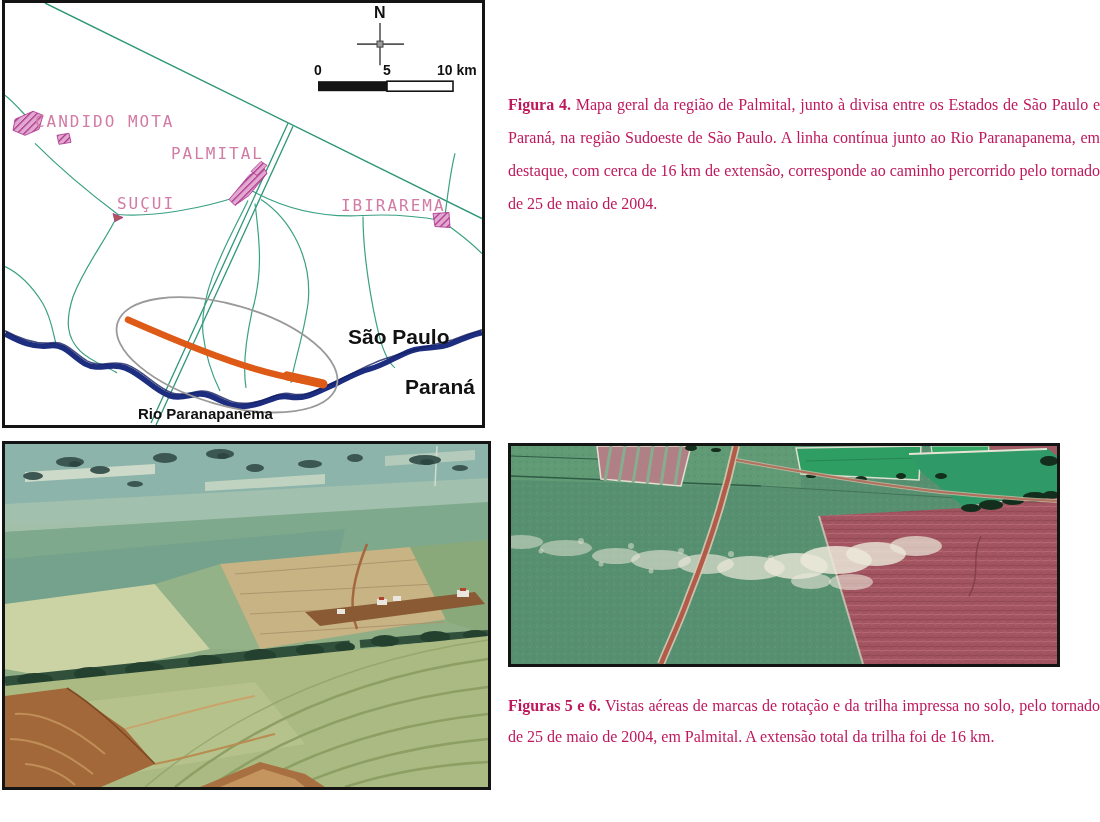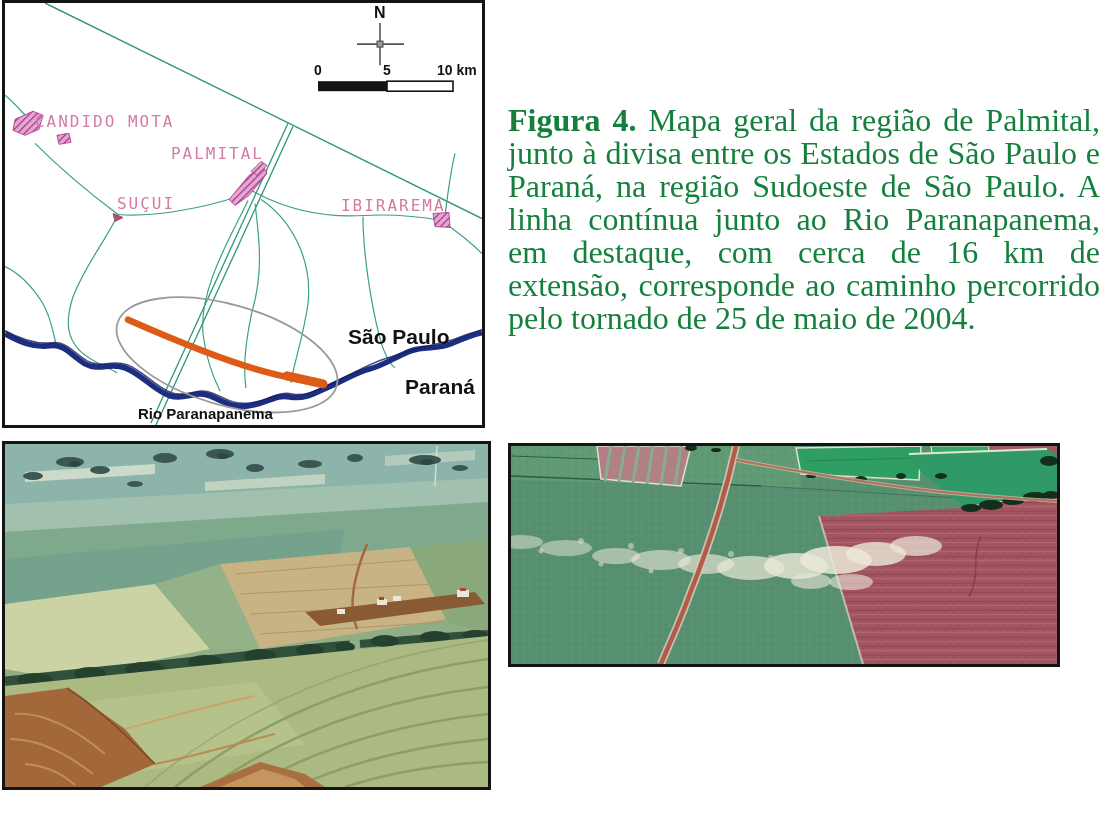--- a/index.html
+++ b/index.html
@@ -3,22 +3,22 @@
 <meta charset="utf-8">
 <style>
   html,body{margin:0;padding:0;background:#fff;}
   .page{position:relative;width:1100px;height:822px;background:#ffffff;overflow:hidden;
         font-family:"Liberation Serif", serif;}
   .figbox{position:absolute;background:#fff;border:3px solid #141414;box-sizing:border-box;}
   .map-fig{left:2px;top:0;width:483px;height:428px;}
   .photo-left{left:2px;top:441px;width:489px;height:349px;}
   .photo-right{left:508px;top:443px;width:552px;height:224px;}
   .figbox svg{display:block;width:100%;height:100%;}
-  .caption{position:absolute;width:592px;color:#15803d;text-align:justify;
-           font-size:32px;line-height:33px;}
+  .caption{position:absolute;width:592px;color:#be185d;text-align:justify;
+           font-size:16px;line-height:33px;}
   .caption b{font-weight:bold;}
   .cap4{left:508px;top:72px;}
   .cap56{left:508px;top:674px;line-height:31px;}
   text{user-select:none;}
   .townlabel{font-family:"DejaVu Sans Mono", monospace;font-size:16px;letter-spacing:2px;
              fill:#d27ba4;}
   .statelabel{font-family:"Liberation Sans", sans-serif;font-weight:bold;font-size:21px;fill:#111;}
   .riverlabel{font-family:"Liberation Sans", sans-serif;font-weight:bold;font-size:15px;fill:#111;}
   .scalelabel{font-family:"Liberation Sans", sans-serif;font-weight:bold;font-size:14px;fill:#111;}
   .northlabel{font-family:"Liberation Sans", sans-serif;font-weight:bold;font-size:16px;fill:#111;}
@@ -300,14 +300,15 @@
 
       <g fill="none">
         <path d="M225,0 C214,50 196,105 178,150 C168,178 158,198 150,218" stroke="#d6c9b4" stroke-width="8" opacity="0.9"></path>
         <path d="M225,0 C214,50 196,105 178,150 C168,178 158,198 150,218" stroke="#b25b48" stroke-width="4.5"></path>
         <path d="M225,14 C290,26 360,38 430,46 C470,50 510,53 546,55" stroke="#c8bca8" stroke-width="4" opacity="0.8"></path>
         <path d="M225,14 C290,26 360,38 430,46 C470,50 510,53 546,55" stroke="#b2705c" stroke-width="2"></path>
       </g>
     </svg>
   </div>
 
+  <p class="caption cap56"><b>Figuras 5 e 6.</b><span> Vistas aéreas de marcas de rotação e da trilha impressa no solo, pelo tornado de 25 de maio de 2004, em Palmital. A extensão total da trilha foi de 16 km.</span></p>
 
 </div>
 
 </body></html>

